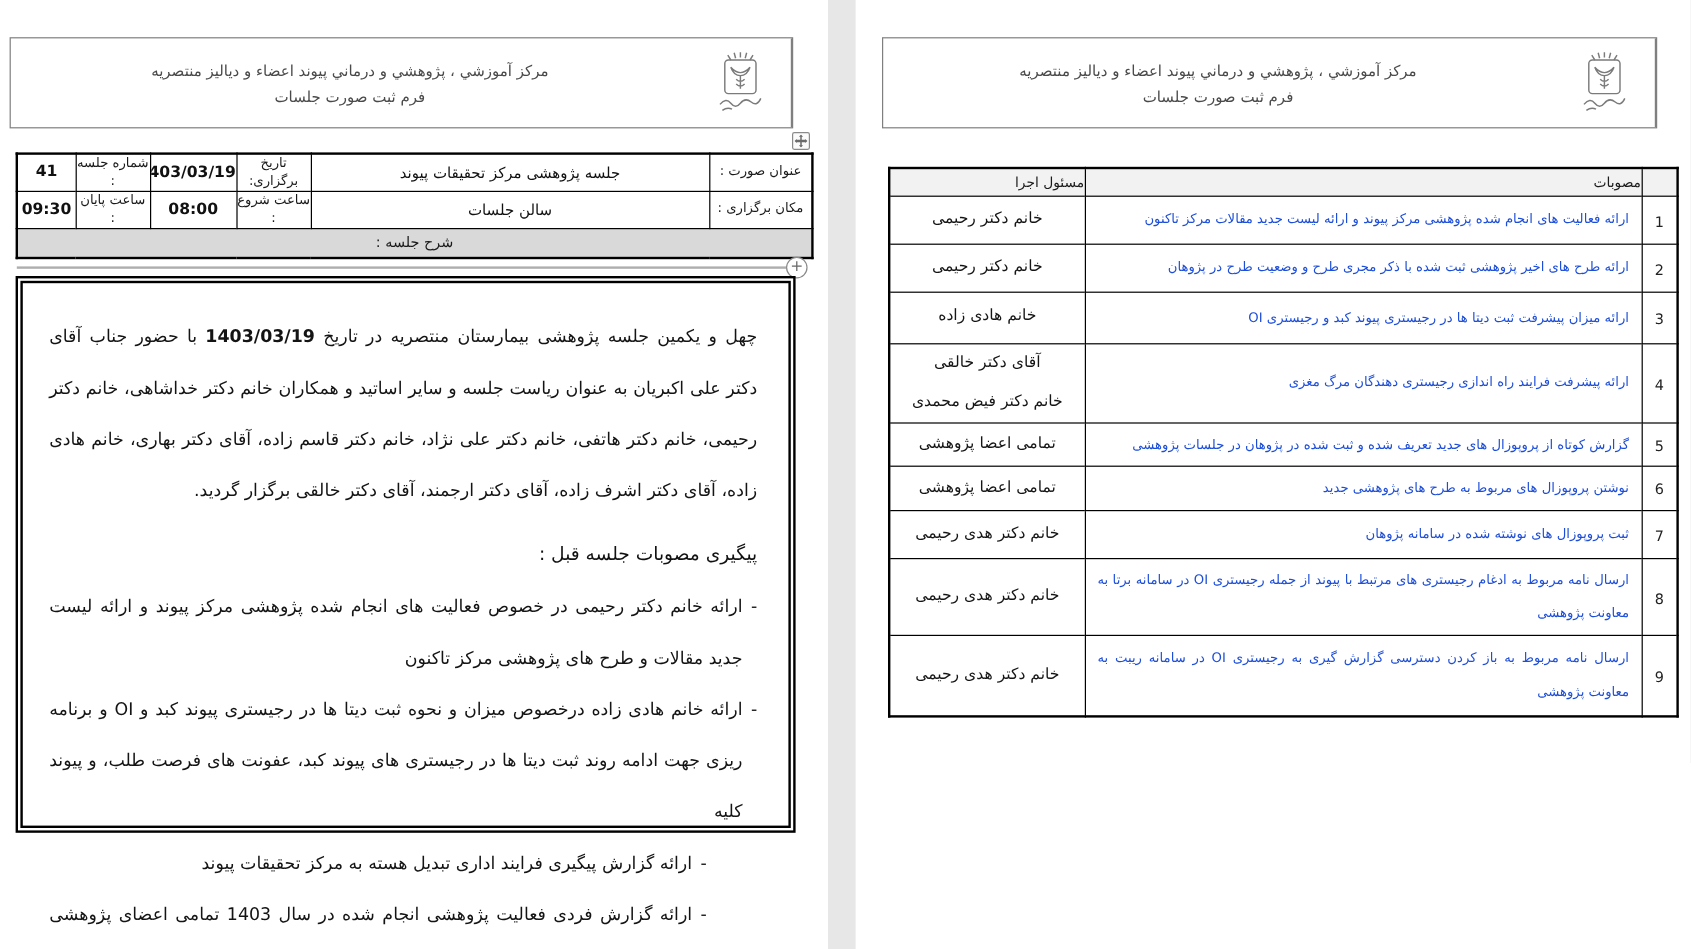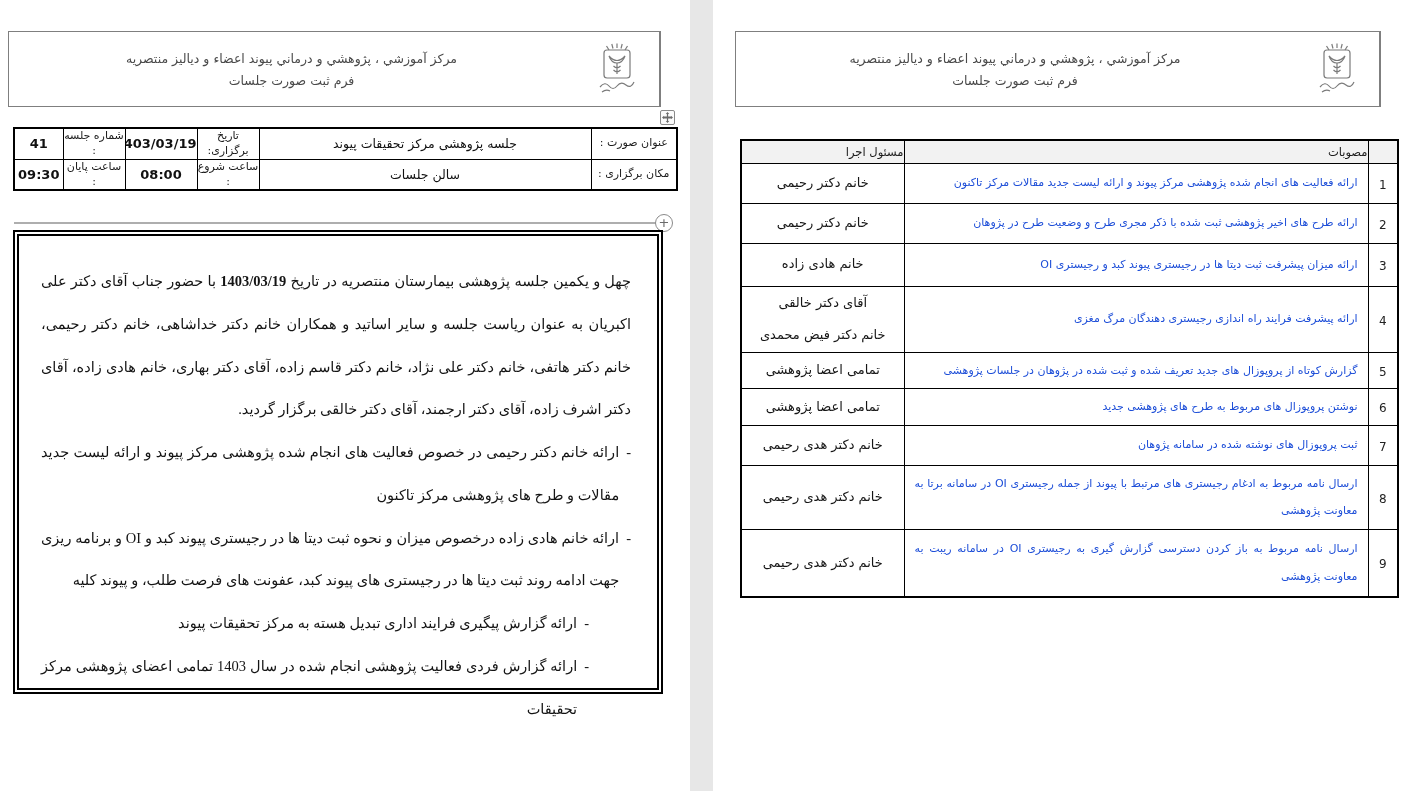--- a/index.html
+++ b/index.html
@@ -65,21 +65,20 @@
     position:absolute; left:655px; top:214px; width:18px; height:18px;
     border:1.5px solid #8a8a8a; border-radius:50%; background:#fff;
     color:#6a6a6a; font-size:13px; line-height:15px; text-align:center; cursor:pointer;
   }
 
   
   .body-box {
     position:absolute; left:13px; top:230px; width:650px; height:464px;
     border:6px double #000; direction:rtl;
     padding:24px 26px 0 22px;
-    font-family:Liberation Serif, serif;
   }
   .para {
     font-size:14.5px; color:#141414; line-height:2.95; text-align:justify;
   }
   .para .date { font-weight:bold; }
   .section-heading {
     font-size:15.5px; color:#111; letter-spacing:3px; margin:14px 0 6px; line-height:2.2;
   }
   .bullet { display:flex; direction:rtl; gap:7px; font-size:14.5px; color:#141414; line-height:2.95; }
   .bullet .dash { flex:0 0 auto; }
@@ -150,29 +149,33 @@
       <td class="val num">41</td>
     </tr>
     <tr class="r2">
       <td class="lbl">مکان برگزاری :</td>
       <td class="val">سالن جلسات</td>
       <td class="lbl">ساعت شروع :</td>
       <td class="val num">08:00</td>
       <td class="lbl">ساعت پایان :</td>
       <td class="val num">09:30</td>
     </tr>
+    <tr class="desc-row">
+      <td colspan="6">شرح جلسه :</td>
+    </tr>
   </tbody>
     </table>
 
   <div class="insert-line"></div>
   <div class="insert-plus">+</div>
 
   <div class="body-box">
     <div class="para"><span>چهل و یکمین جلسه پژوهشی بیمارستان منتصریه در تاریخ </span><span class="date">1403/03/19</span><span> با حضور جناب آقای دکتر علی اکبریان به عنوان ریاست جلسه و سایر اساتید و همکاران خانم دکتر خداشاهی، خانم دکتر رحیمی، خانم دکتر هاتفی، خانم دکتر علی نژاد، خانم دکتر قاسم زاده، آقای دکتر بهاری، خانم هادی زاده، آقای دکتر اشرف زاده، آقای دکتر ارجمند، آقای دکتر خالقی برگزار گردید.</span></div>
 
+    <div class="section-heading">پیگیری مصوبات جلسه قبل :</div>
 
     <div class="bullet">
       <span class="dash">-</span>
       <span class="btext">ارائه خانم دکتر رحیمی در خصوص فعالیت های انجام شده پژوهشی مرکز پیوند و ارائه لیست جدید مقالات و طرح های پژوهشی مرکز تاکنون</span>
     </div>
     <div class="bullet">
       <span class="dash">-</span>
       <span class="btext">ارائه خانم هادی زاده درخصوص میزان و نحوه ثبت دیتا ها در رجیستری پیوند کبد و OI و برنامه ریزی جهت ادامه روند ثبت دیتا ها در رجیستری های پیوند کبد، عفونت های فرصت طلب، و پیوند کلیه</span>
     </div>
     <div class="bullet indent">

